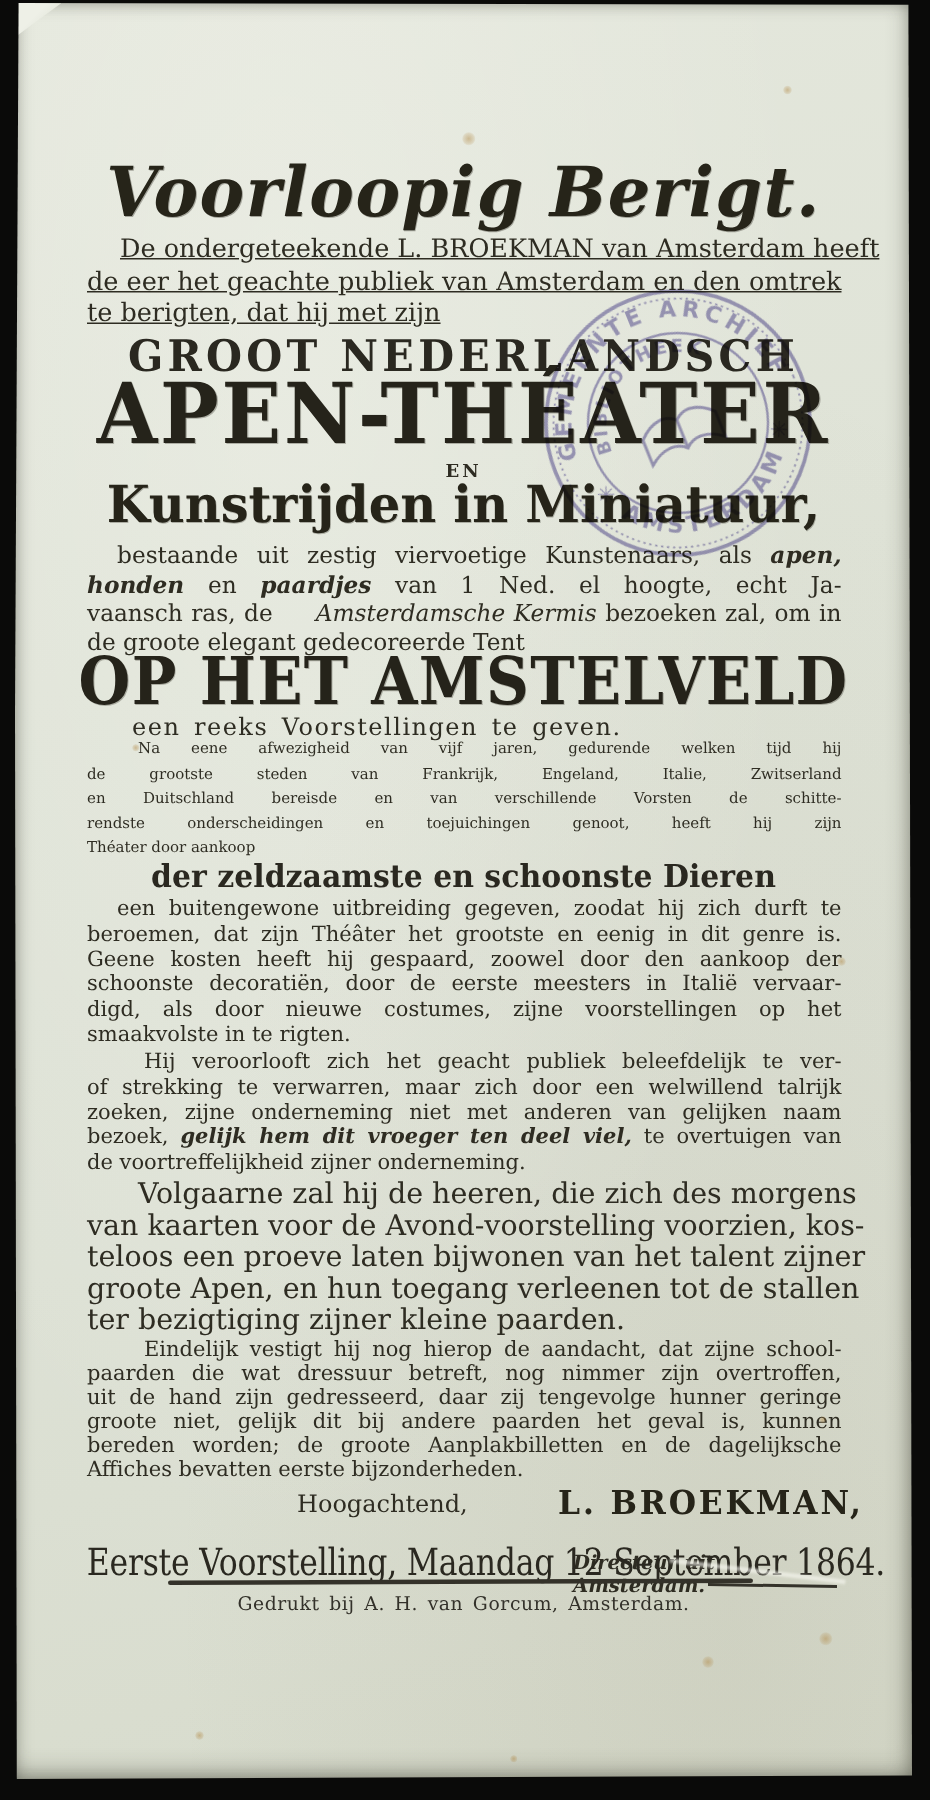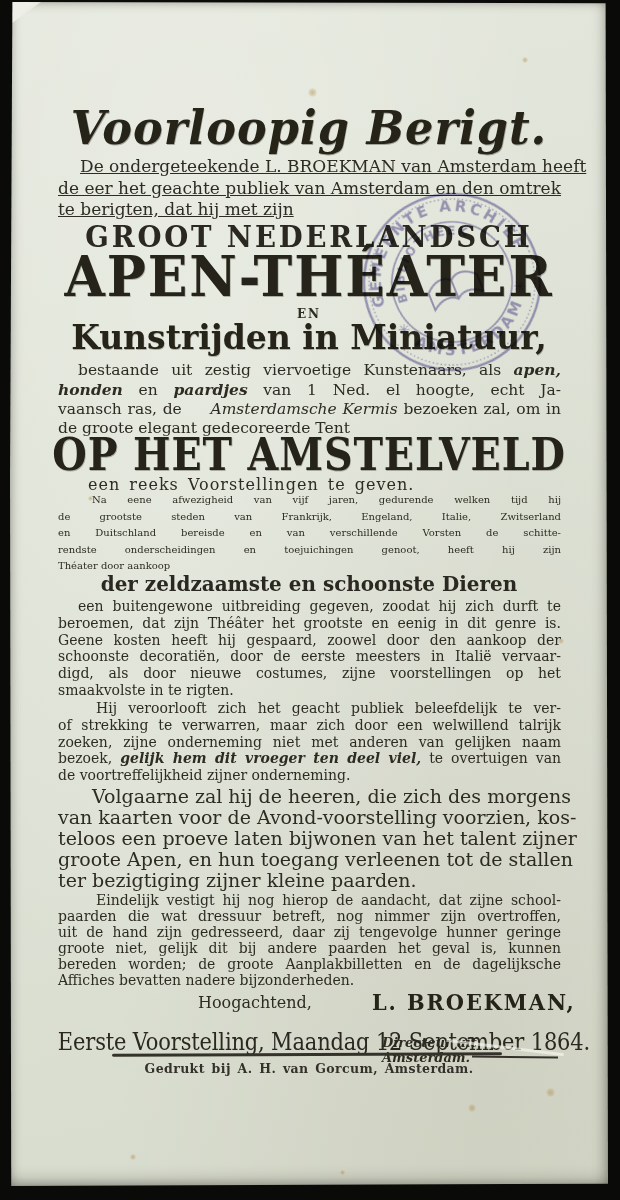--- a/index.html
+++ b/index.html
@@ -65,21 +65,21 @@
   .invitation .line:first-child{text-indent:34px;}
   .closing-note{top:890px;font-size:14px;line-height:16px;}
   .closing-note .line:first-child{text-indent:38px;}
 
   .regards{top:991px;left:188px;font-size:16px;color:#2e2c22;}
   .signature{top:987px;left:362px;font-size:22px;font-weight:700;letter-spacing:2px;transform:scaleX(0.95);transform-origin:left;color:#262419;}
   .director{top:1033px;left:372px;width:160px;text-align:left;font-size:13px;font-weight:700;font-style:italic;color:#2e2c22;}
   .dateline{top:1025px;font-size:25px;color:#2a2820;transform:scaleX(0.84);letter-spacing:-0.2px;white-space:nowrap;}
   .rule1{top:1051px;left:102px;width:390px;height:2.5px;background:#34322a;border-radius:2px;transform:rotate(-0.2deg);}
   .rule2{top:1054px;left:462px;width:86px;height:1.8px;background:#34322a;transform:rotate(0.8deg);}
-  .imprint{top:1059px;font-size:12.5px;font-weight:700;letter-spacing:0.4px;word-spacing:2px;color:#33312a;}
+  .imprint{top:1059px;font-size:12.5px;font-weight:400;letter-spacing:0.4px;word-spacing:2px;color:#33312a;}
 
   .stamp{
     position:absolute;left:342px;top:180px;width:200px;height:200px;
     transform:rotate(-22deg);opacity:0.55;mix-blend-mode:multiply;
     filter:blur(0.4px);
   }
   .stamp text{font-family:"DejaVu Sans","Liberation Sans",sans-serif;fill:#5e53a2;}
   .stamp .ring{stroke:#5e53a2;fill:none;}
 
   .spot{position:absolute;border-radius:50%;
@@ -147,21 +147,21 @@
       <div class="line"><span>teloos een proeve laten bijwonen van het talent zijner</span></div>
       <div class="line"><span>groote Apen, en hun toegang verleenen tot de stallen</span></div>
       <div class="line last"><span>ter bezigtiging zijner kleine paarden.</span></div>
     </div>
   <div class="par closing-note">
       <div class="line"><span>Eindelijk vestigt hij nog hierop de aandacht, dat zijne school-</span></div>
       <div class="line"><span>paarden die wat dressuur betreft, nog nimmer zijn overtroffen,</span></div>
       <div class="line"><span>uit de hand zijn gedresseerd, daar zij tengevolge hunner geringe</span></div>
       <div class="line"><span>groote niet, gelijk dit bij andere paarden het geval is, kunnen</span></div>
       <div class="line"><span>bereden worden; de groote Aanplakbilletten en de dagelijksche</span></div>
-      <div class="line last"><span>Affiches bevatten nadere bijzonderheden.</span></div>
+      <div class="line last"><span>Affiches bevatten eerste bijzonderheden.</span></div>
     </div>
 
   <div class="abs regards">Hoogachtend,</div>
   <div class="abs signature">L. BROEKMAN,</div>
   <div class="abs director">Directeur uit Amsterdam.</div>
 
   <div class="abs center dateline">Eerste Voorstelling, Maandag 12 September 1864.</div>
   <div class="abs rule1"></div>
   <div class="abs rule2"></div>
   <div class="abs center imprint">Gedrukt bij A. H. van Gorcum, Amsterdam.</div>

